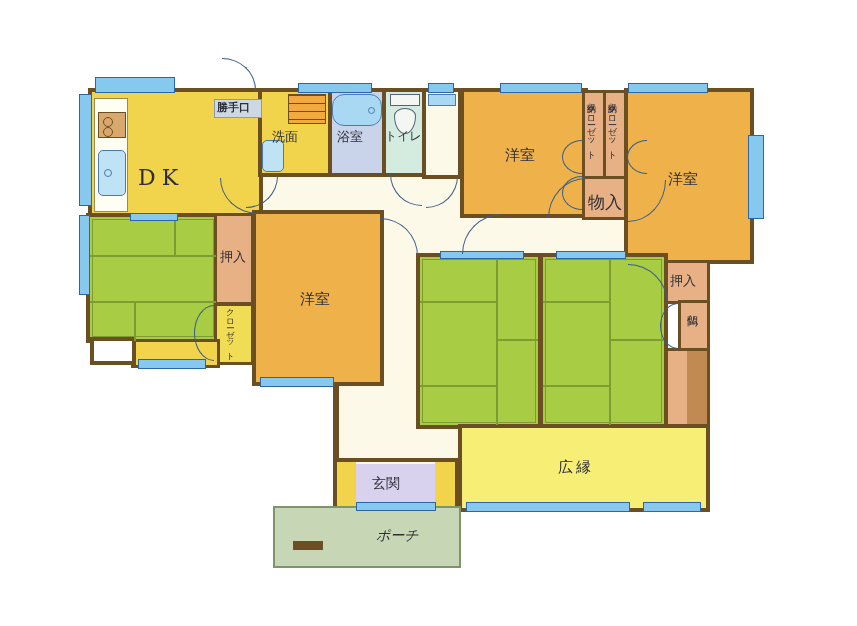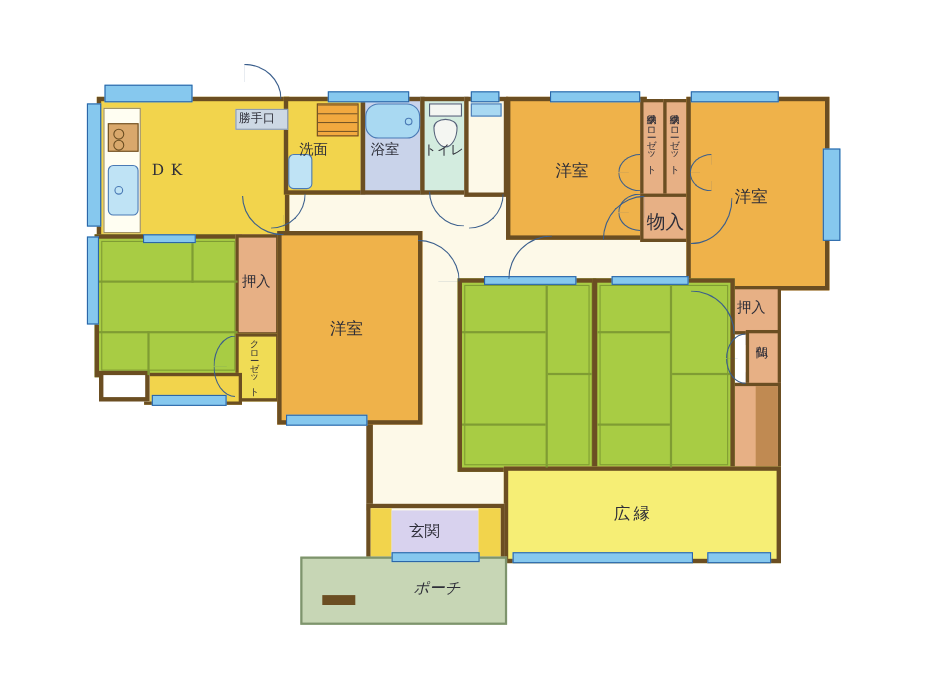--- a/index.html
+++ b/index.html
@@ -158,23 +158,23 @@
     </div>
   <div class="bifold" style="left:660px;top:303px;width:18px;height:46px;">
       <i class="a"></i>
       <i class="b"></i>
     </div>
   <div class="bifold" style="left:194px;top:305px;width:20px;height:56px;">
       <i class="a"></i>
       <i class="b"></i>
     </div>
 
-  <div class="lbl" style="left:138px;top:148px;font-size:14px;letter-spacing:6px;">DK</div>
+  <div class="lbl" style="left:138px;top:166px;font-size:22px;letter-spacing:6px;">DK</div>
   <div class="abs" style="left:214px;top:99px;width:48px;height:19px;background:var(--label-grey);border:1px solid #8a9ab0;box-sizing:border-box;z-index:29;"></div>
-  <div class="lbl" style="left:217px;top:102px;font-size:11px;">勝手口</div>
+  <div class="lbl" style="left:217px;top:102px;font-size:11px;font-weight:bold;">勝手口</div>
   <div class="lbl" style="left:272px;top:130px;font-size:13px;">洗面</div>
   <div class="lbl" style="left:337px;top:130px;font-size:13px;">浴室</div>
   <div class="lbl" style="left:385px;top:130px;font-size:12px;">トイレ</div>
   <div class="lbl" style="left:505px;top:148px;font-size:15px;">洋室</div>
   <div class="lbl" style="left:668px;top:172px;font-size:15px;">洋室</div>
   <div class="lbl vert" style="left:586px;top:96px;font-size:9px;height:118px;">収納クローゼット</div>
   <div class="lbl vert" style="left:607px;top:96px;font-size:9px;height:118px;">収納クローゼット</div>
   <div class="lbl" style="left:588px;top:194px;font-size:17px;">物入</div>
   <div class="lbl" style="left:220px;top:250px;font-size:13px;">押入</div>
   <div class="lbl vert" style="left:226px;top:302px;font-size:8.5px;height:62px;">クローゼット</div>

